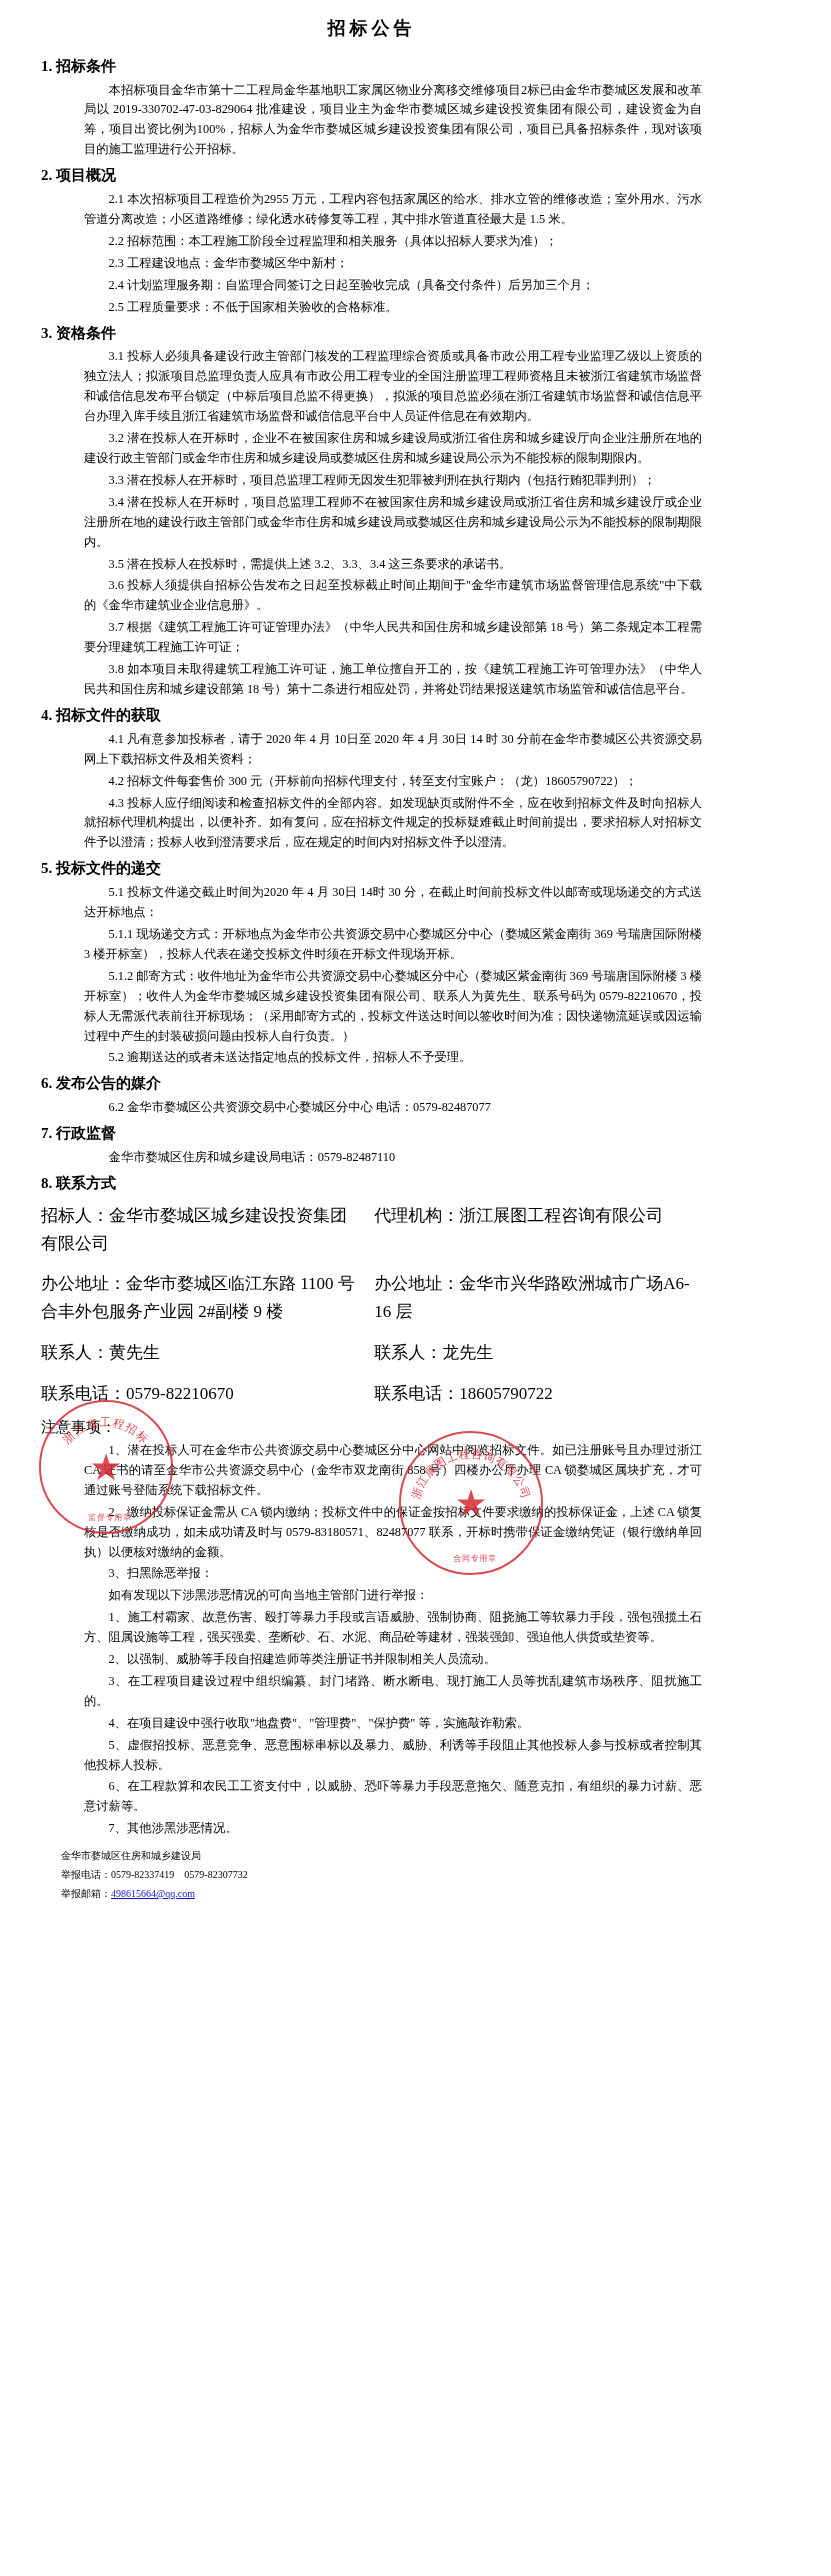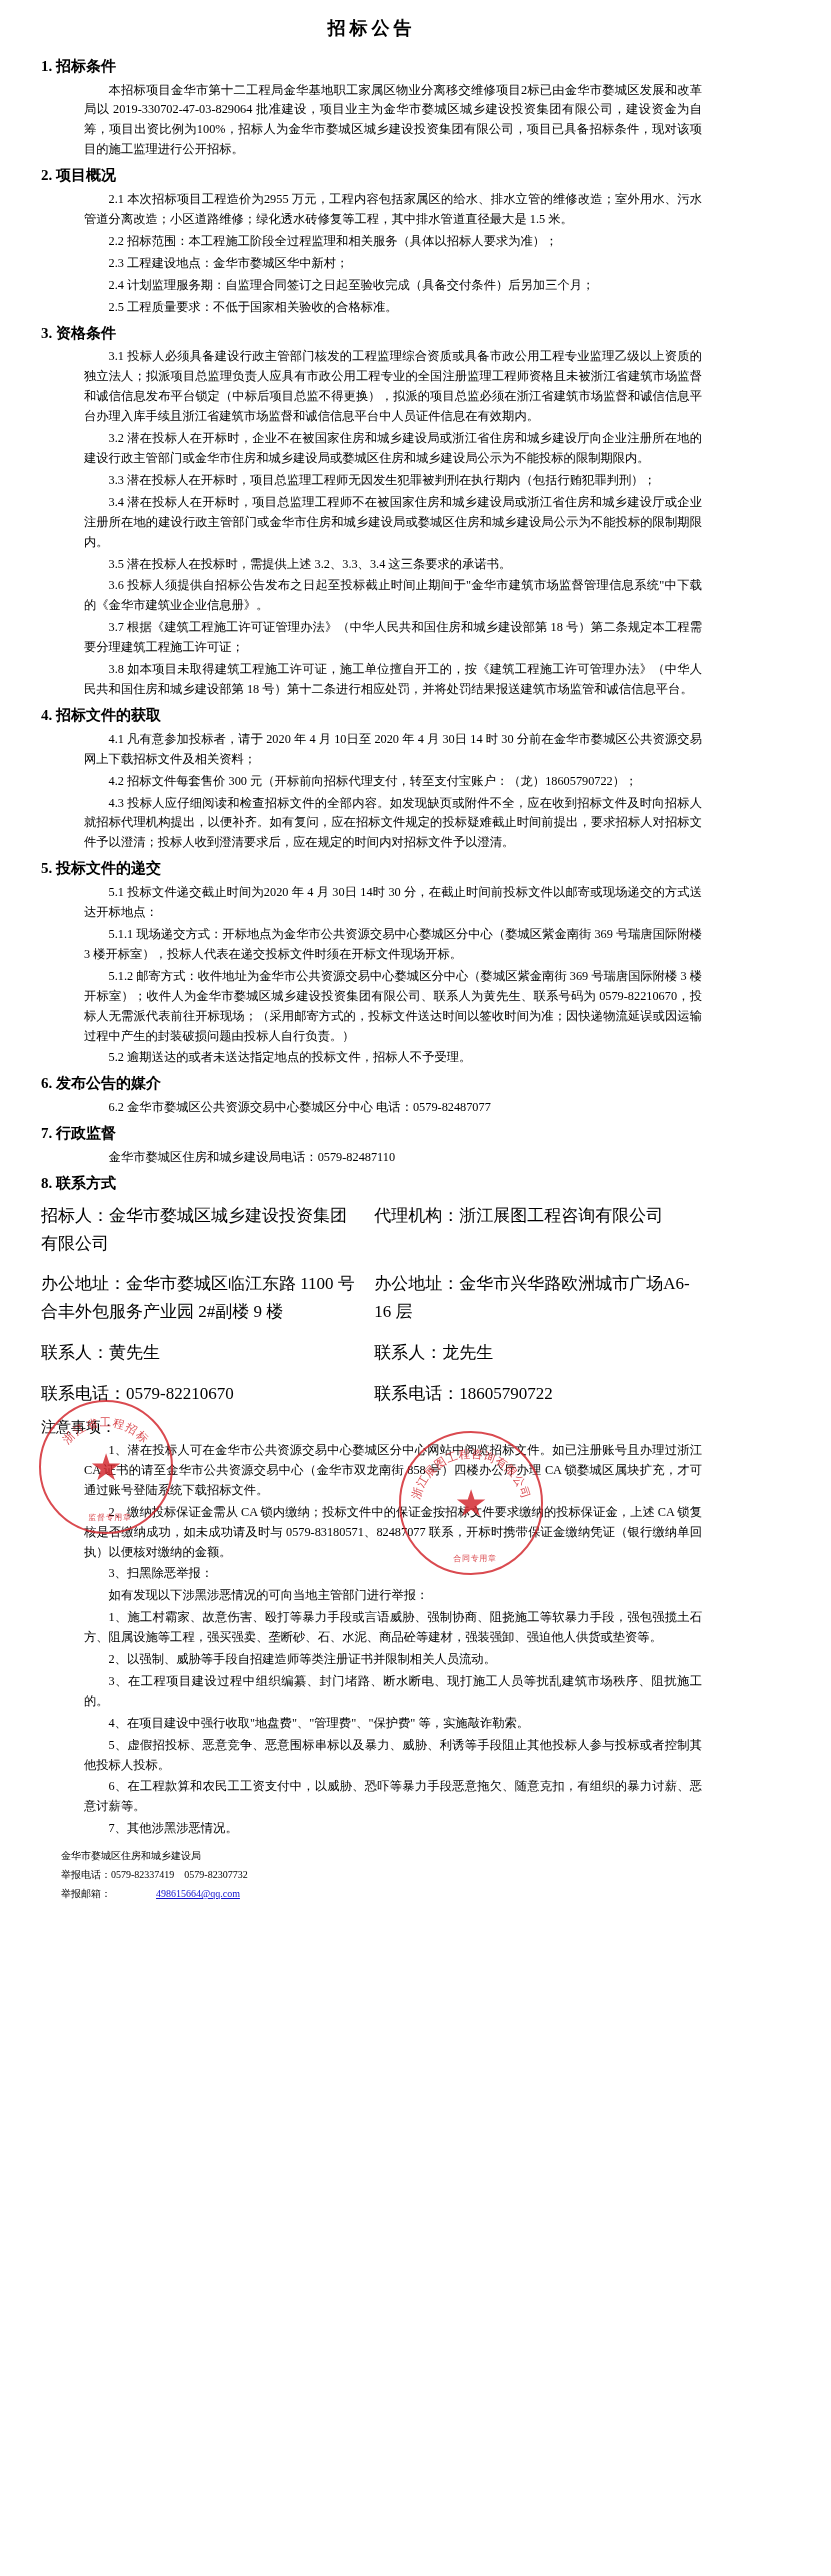--- a/index.html
+++ b/index.html
@@ -107,21 +107,21 @@
   #seal2 {
     left: 399px;
     top: 1431px;
     width: 140px;
     height: 140px;
   }
   .tail {
     margin-top: 9.3px;
   }
   .tail p { font-size: 10px; line-height: 1.62; margin: 0 0 2.7px 0; }
-  .mail-link { text-decoration: underline; color: #1111cc; margin-left: 45px; }
+  .mail-link { text-decoration: underline; color: #1111cc; }
 </style>
 </head>
 <body>
 
 <div class="page">
 
   <div class="doc-title">招标公告</div>
 
   <div class="sec-head">1. 招标条件</div>
   <p class="para ind2">本招标项目金华市第十二工程局金华基地职工家属区物业分离移交维修项目2标已由金华市婺城区发展和改革局以 2019-330702-47-03-829064 批准建设，项目业主为金华市婺城区城乡建设投资集团有限公司，建设资金为自筹，项目出资比例为100%，招标人为金华市婺城区城乡建设投资集团有限公司，项目已具备招标条件，现对该项目的施工监理进行公开招标。</p>

